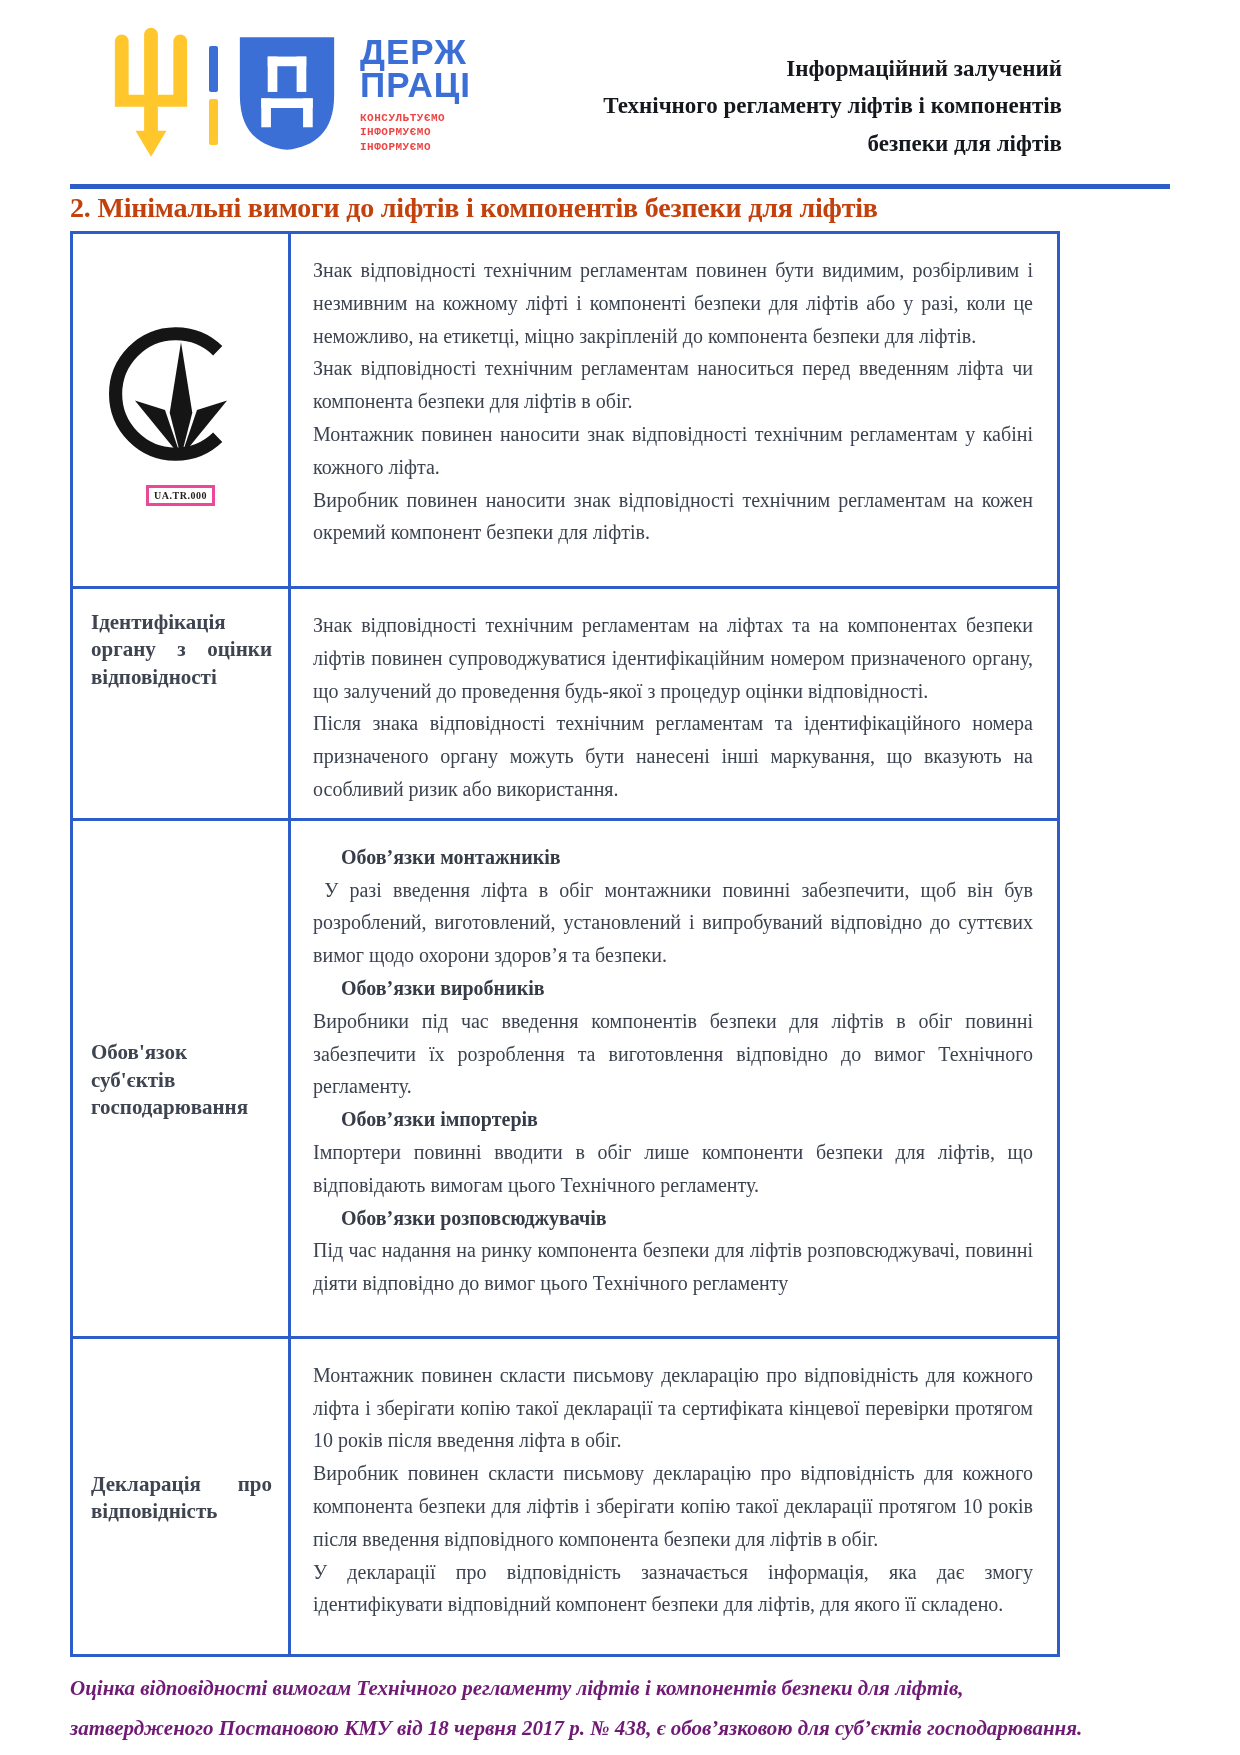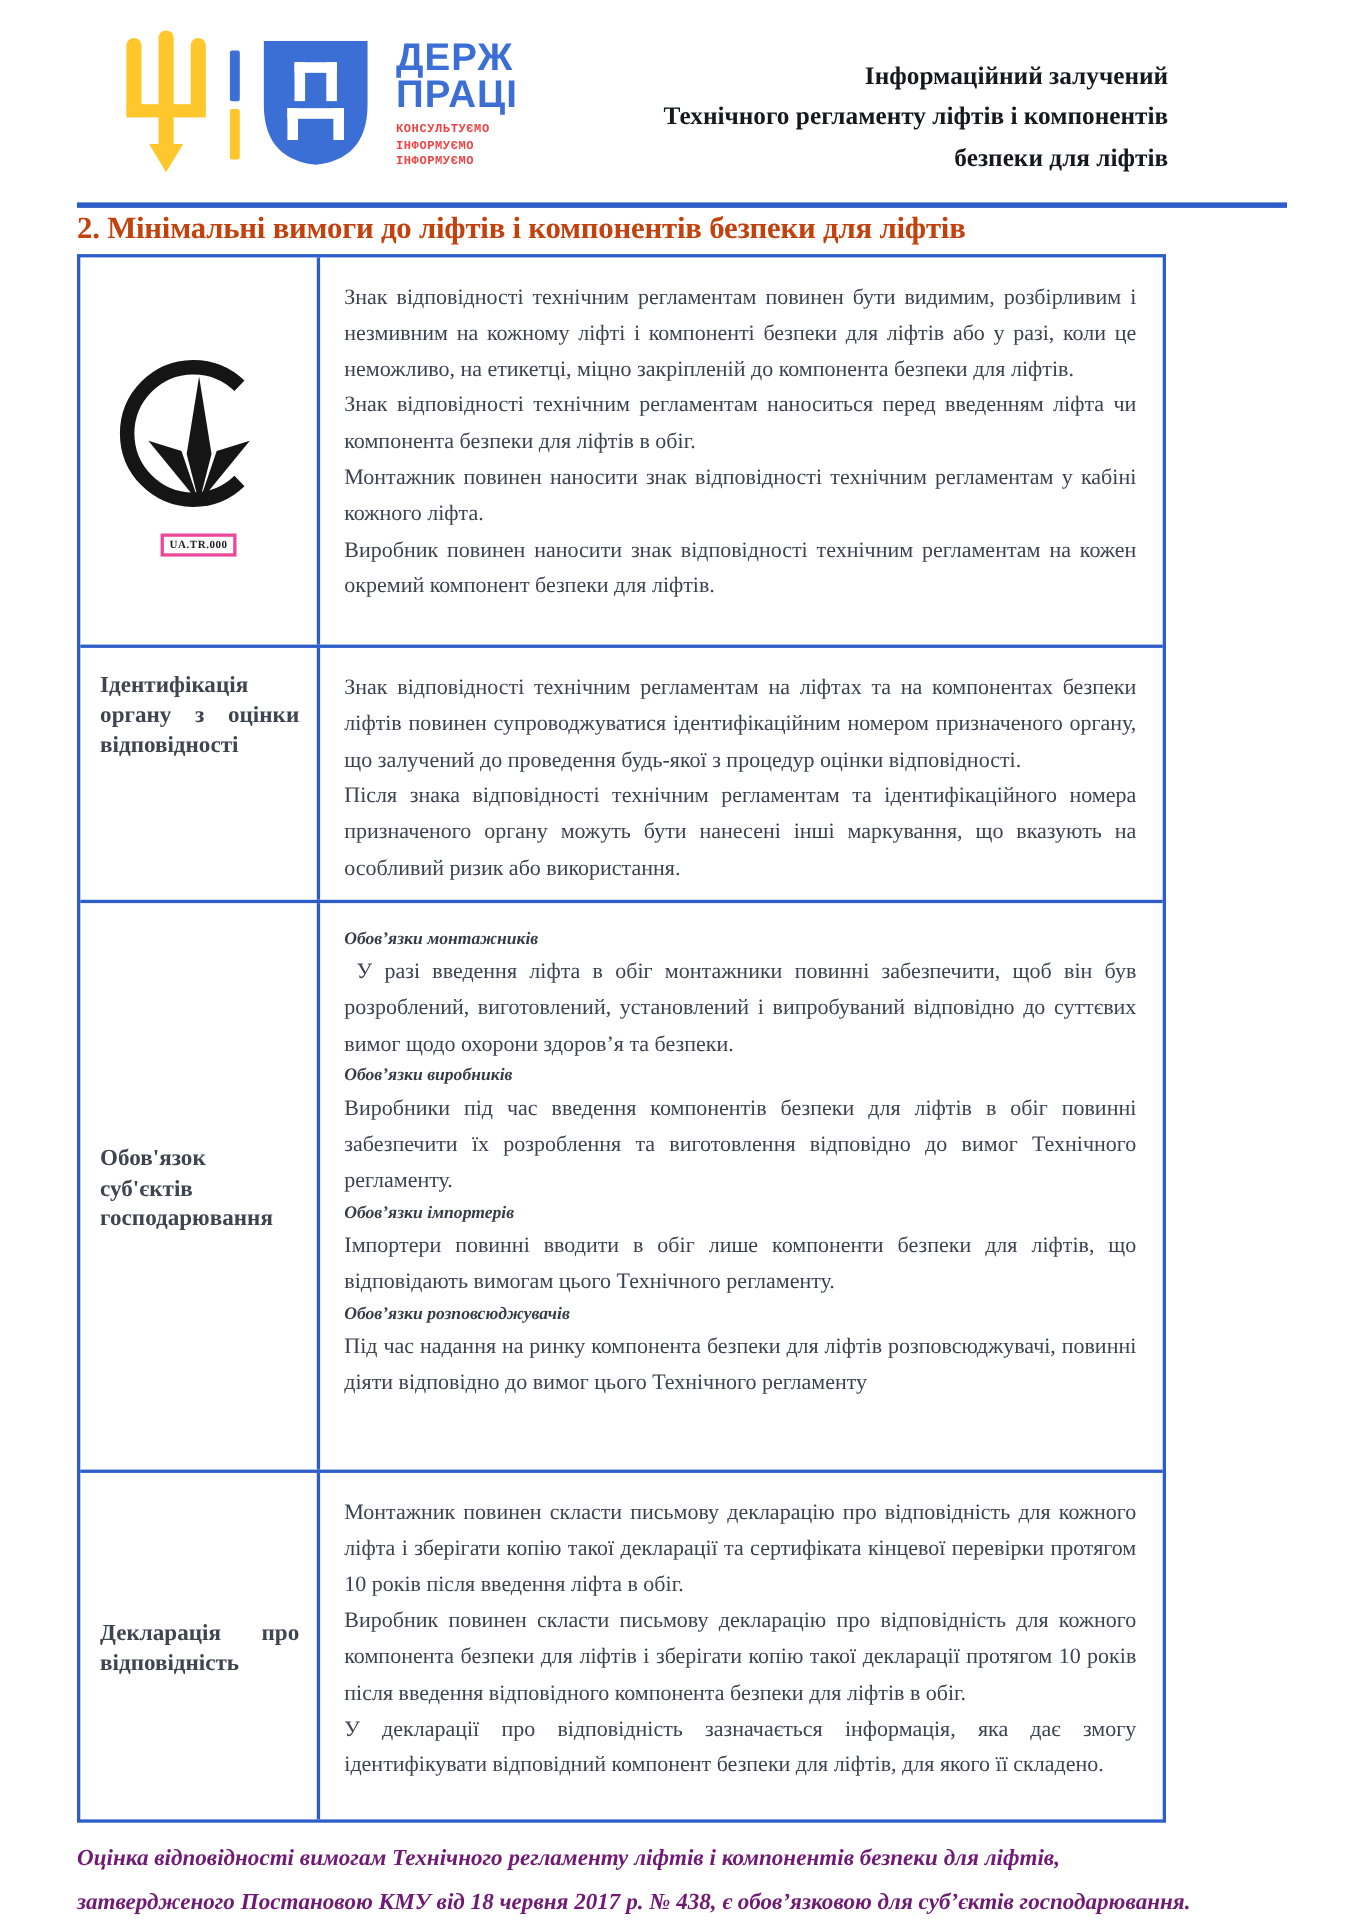--- a/index.html
+++ b/index.html
@@ -31,21 +31,21 @@
   
   .tbl{width:990px;border:3px solid #2D5DC8;box-sizing:border-box;}
   .trow{display:grid;grid-template-columns:218px 1fr;}
   .trow + .trow{border-top:3px solid #2D5DC8;}
   .cell-label{border-right:3px solid #2D5DC8;box-sizing:border-box;padding:20px 16px 16px 18px;
     font-weight:bold;font-size:21px;line-height:1.3;color:#3E4450;text-align:justify;}
   .cell-label.v-center{display:flex;align-items:center;}
   .cell-mark{display:flex;flex-direction:column;align-items:center;justify-content:center;padding:10px;}
   .cell-body{box-sizing:border-box;padding:20px 24px 12px 22px;border-radius:24px;}
   .para{margin:0;text-align:justify;font-size:20px;line-height:1.64;color:#3C4350;}
-  .obl-h{font-weight:bold;font-style:italic;font-size:16px;line-height:1.64;color:#363C47;}
+  .obl-h{font-weight:bold;font-size:20px;line-height:1.64;color:#363C47;margin-left:28px;}
   .r1{min-height:352px;} .r2{min-height:218px;} .r3{min-height:515px;} .r4{min-height:315px;}
 
   
   .mark-box{margin-top:4px;border:3px solid #ec4899;padding:1px 5px;font-size:10px;font-weight:bold;color:#222;font-family:"Liberation Serif",serif;letter-spacing:0.5px;}
 
   
   .foot-note{font-weight:bold;font-style:italic;font-size:21px;color:#701a75;line-height:1.3;}
   .foot-note .nline{margin-top:13px;}
 </style>
 </head>

